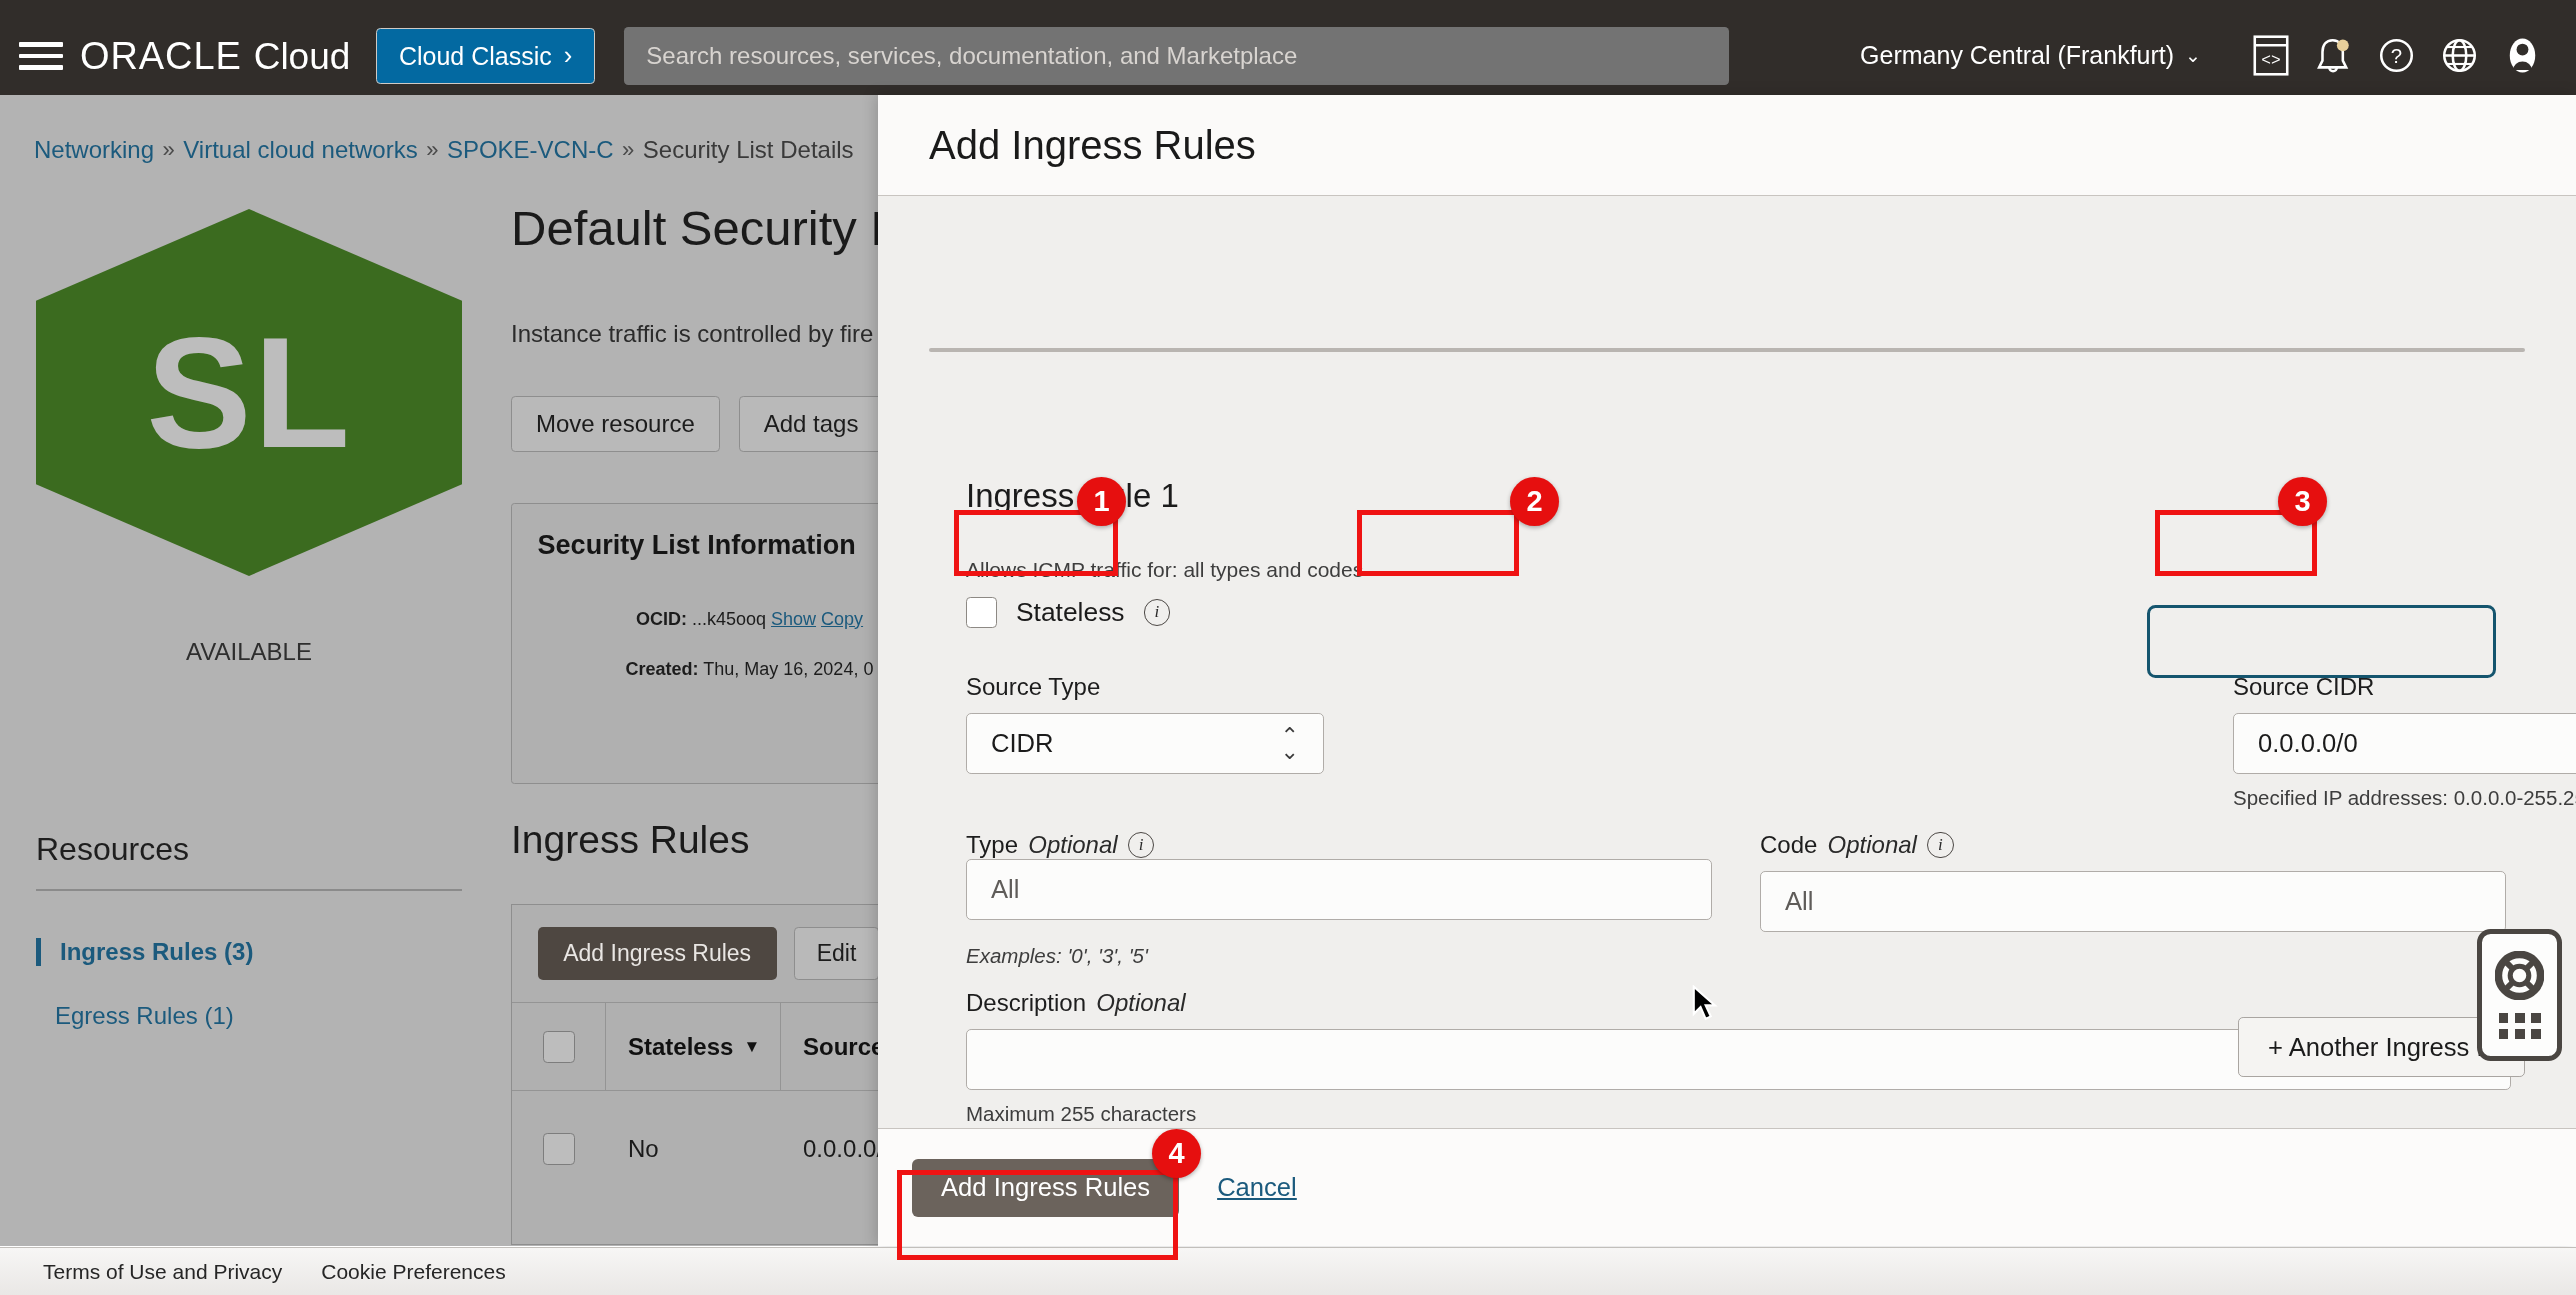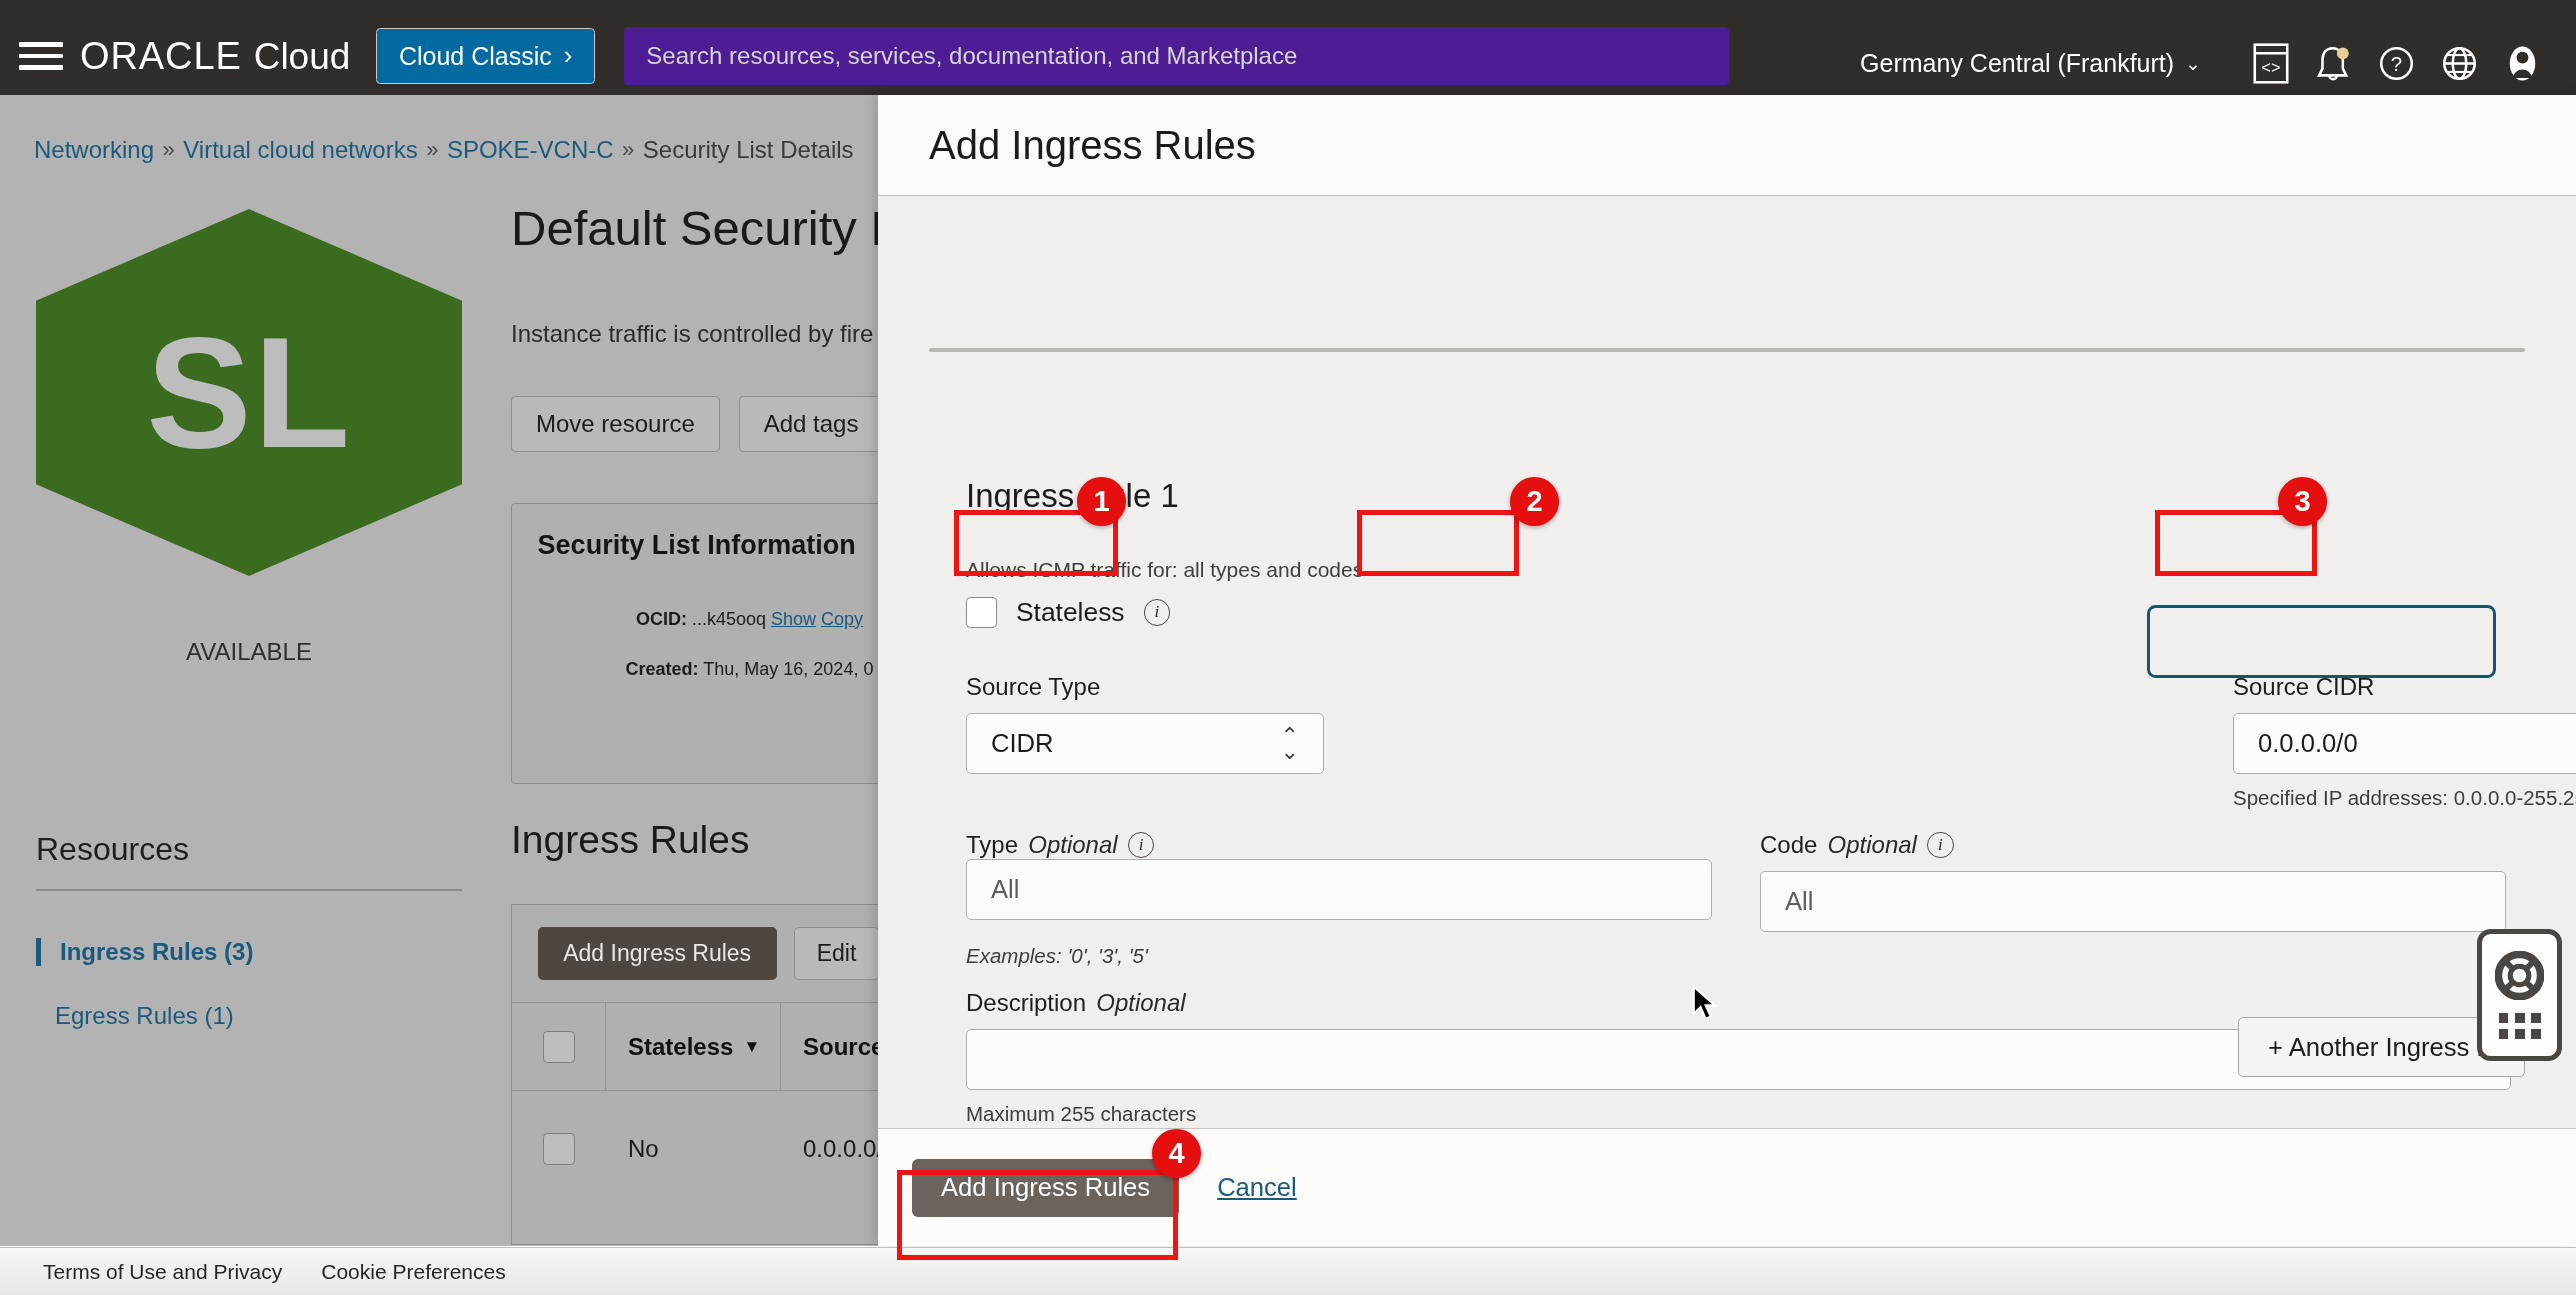--- a/index.html
+++ b/index.html
@@ -35,27 +35,27 @@
   .cloud-word { font-size: 37px; font-weight: 300; }
   .cloud-classic-btn {
     height: 56px; padding: 0 22px; background: #0369a1;
     border: 1.7px solid #cfcac5; border-radius: 4.3px;
     color: #fff; font-size: 25px; display: flex; align-items: center; gap: 12px;
     cursor: pointer; white-space: nowrap;
   }
   .cc-chevron { font-size: 25.6px; line-height: 1; }
   .searchbox {
     margin-left: 29px; width: 1105px; height: 58px;
-    background: #4c1d95; border: none; border-radius: 4.3px;
+    background: #737373; border: none; border-radius: 4.3px;
     color: #e3e0dd; font-size: 24px; padding: 0 22px;
     font-family: "Liberation Sans", sans-serif;
   }
   .searchbox::placeholder { color: #d8d4d0; opacity: 1; }
   .topbar-right {
-    position: absolute; right: 22px; top: 16px; height: 95px;
+    position: absolute; right: 22px; top: 8px; height: 95px;
     display: flex; align-items: center; gap: 0px;
   }
   .region-sel {
     color: #fff; font-size: 25px; display: flex; align-items: center; gap: 11px;
     margin-right: 38px; cursor: pointer; white-space: nowrap;
   }
   .region-chev { font-size: 19px; }
   .ticon { width: 63px; height: 63px; display:flex; align-items:center; justify-content:center; cursor:pointer; position: relative;}
   .ticon svg { display: block; }
 

